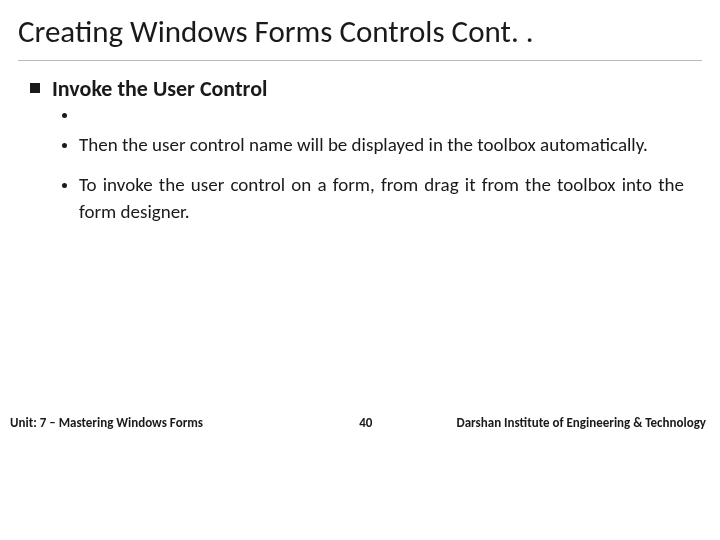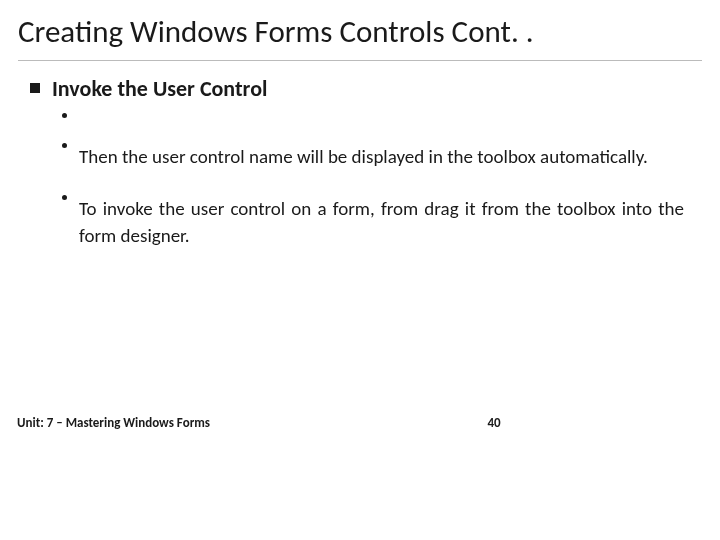--- a/index.html
+++ b/index.html
@@ -7,22 +7,22 @@
   .slide { position: relative; width: 720px; height: 440px; padding: 12px 18px 0 18px; }
   .title { font-size: 31px; font-weight: 400; letter-spacing: 0; line-height: 1.15; padding: 2px 0 10px 0; border-bottom: 1px solid #bbb; }
   .content { padding: 14px 14px 0 10px; }
   .sec-row { display: flex; align-items: flex-start; }
   .sq-bullet { width: 10px; height: 10px; background: #1a1a1a; margin: 8px 12px 0 2px; flex: 0 0 auto; }
   .sec-head { font-size: 22px; font-weight: 700; }
   .bullets { padding-left: 34px; padding-right: 4px; }
   .b-row { display: flex; align-items: flex-start; margin-bottom: 14px; }
   .dot { width: 5px; height: 5px; border-radius: 50%; background: #1a1a1a; margin: 11px 12px 0 0; flex: 0 0 auto; }
   .b-text { font-size: 19px; line-height: 1.4; font-weight: 400; }
-  .justify { text-align: justify; text-justify: inter-word; margin-top: 12px; }
-  .footer { position: absolute; left: 7px; right: 0; bottom: 10px; padding: 0 14px 0 10px; display: flex; align-items: center; font-size: 13px; font-weight: 700; }
+  .justify { text-align: justify; text-justify: inter-word; }
+  .footer { position: absolute; left: 0; right: 0; bottom: 10px; padding: 0 14px 0 10px; display: flex; align-items: center; font-size: 13px; font-weight: 700; }
   .footer .left { flex: 0 0 auto; }
   .footer .center { flex: 1 1 auto; text-align: center; margin-left: 72px; }
   .footer .right { flex: 0 0 auto; text-align: right; }
 </style>
 </head>
 <body>
 
 <div class="slide">
 
   <div class="title">Creating Windows Forms Controls Cont. .</div>
@@ -46,15 +46,16 @@
         <span class="dot"></span>
         <span class="b-text justify">To invoke the user control on a form, from drag it from the toolbox into the form designer.</span>
       </div>
     </div>
 
   </div>
 
   <div class="footer">
     <span class="left">Unit: 7 – Mastering Windows Forms</span>
     <span class="center">40</span>
+    <span class="right">Darshan Institute of Engineering &amp; Technology</span>
   </div>
 
 </div>
 
 </body></html>

